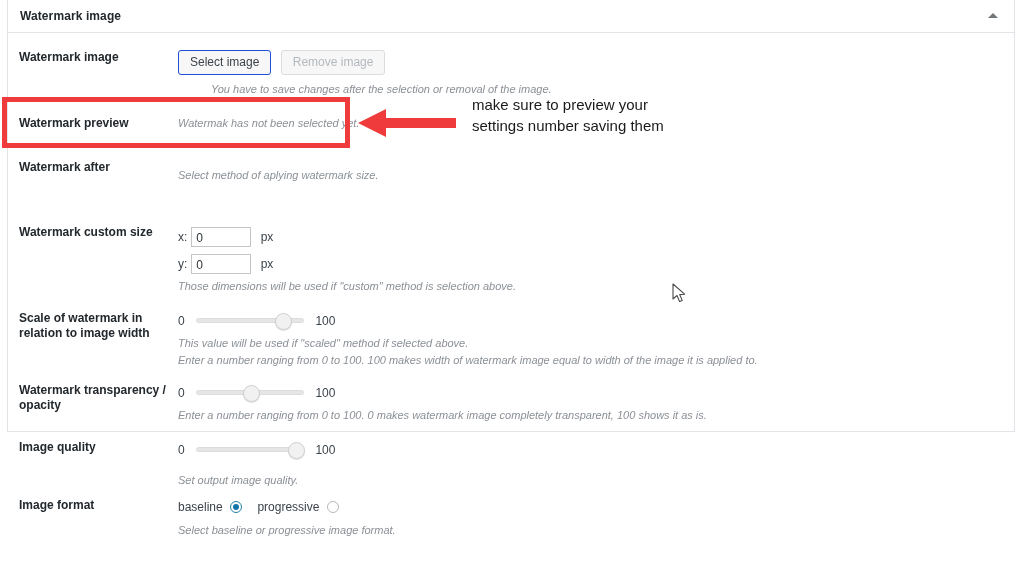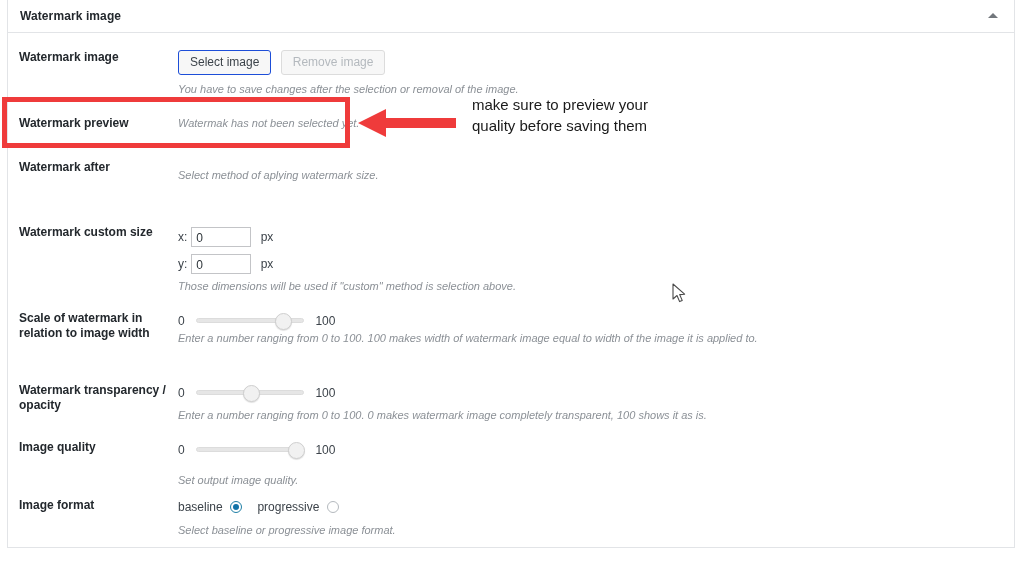--- a/index.html
+++ b/index.html
@@ -16,21 +16,21 @@
     overflow: hidden;
     position: relative;
   }
 
   
   #panel {
     position: absolute;
     left: 7px;
     top: 0px;
     width: 1008px;
-    height: 548px;
+    height: 432px;
     background: #ffffff;
     border: 1px solid #e2e4e7;
     border-top: none;
     box-sizing: border-box;
   }
 
   
   #panel-header {
     position: relative;
     height: 32px;
@@ -278,21 +278,21 @@
     </span>
   </div>
 
   <div class="row" style="top:50px;">
     <div class="row-label">Watermark image</div>
     <div class="row-field">
       <div style="white-space:nowrap;">
         <span class="btn">Select image</span>
         <span class="btn disabled" style="margin-left:6px;">Remove image</span>
       </div>
-      <div class="desc" style="margin-top:7px;">You have to save changes after the selection or removal of the image.</div>
+      <div class="desc" style="margin-top:7px;margin-left:33px;">You have to save changes after the selection or removal of the image.</div>
     </div>
   </div>
 
   <div class="row" style="top:116px;">
     <div class="row-label">Watermark preview</div>
     <div class="row-field">
       <div class="desc">Watermak has not been selected yet.</div>
     </div>
   </div>
 
@@ -323,20 +323,21 @@
   <div class="row" style="top:311px;">
     <div class="row-label">Scale of watermark in relation to image width</div>
     <div class="row-field">
       <div class="slider-wrap">
         <span class="slider-min">0</span>
         <span class="slider">
           <span class="handle" id="scale-handle" style="left: 80%;"></span>
         </span>
         <span class="slider-max">100</span>
       </div>
+      <div class="desc" style="margin-top:7px;">This value will be used if "scaled" method if selected above.</div>
       <div class="desc" style="margin-top:2px;">Enter a number ranging from 0 to 100. 100 makes width of watermark image equal to width of the image it is applied to.</div>
     </div>
   </div>
 
   <div class="row" style="top:383px;">
     <div class="row-label">Watermark transparency / opacity</div>
     <div class="row-field">
       <div class="slider-wrap">
         <span class="slider-min">0</span>
         <span class="slider">
@@ -382,18 +383,18 @@
 </div>
 
 <div id="highlight-box"></div>
 
 <svg id="arrow-annotation" viewBox="0 0 98 30">
   <polygon points="0,15 28,1 28,10 98,10 98,20 28,20 28,29" fill="#ef3b3b"></polygon>
 </svg>
 
 <div id="callout-text">
   <div>make sure to preview your</div>
-  <div>quality before saving them</div>
+  <div>settings number saving them</div>
 </div>
 
 <svg id="mouse-cursor" viewBox="0 0 14 20" style="left: 672px; top: 283px;">
   <polygon points="1,1 1,16 5,12.5 7.6,18.6 10.2,17.4 7.7,11.6 12.6,11.2" fill="#ffffff" stroke="#4a4a4a" stroke-width="1.1" stroke-linejoin="round"></polygon>
 </svg>
 
 </body></html>

